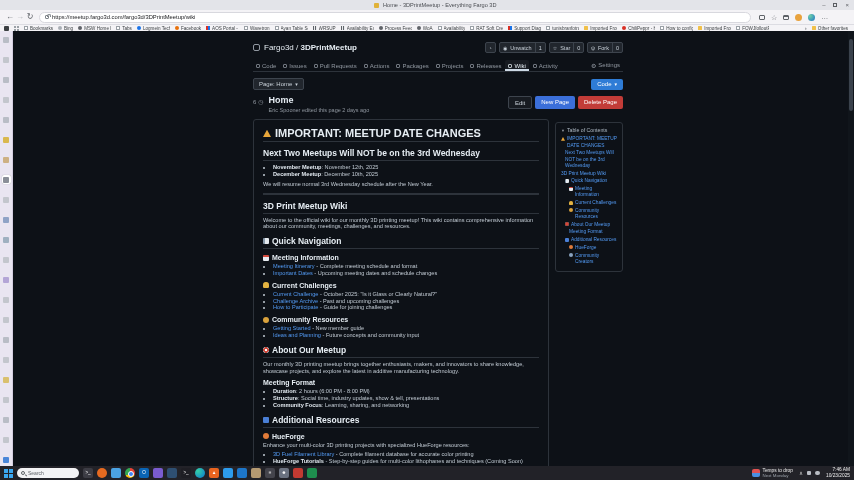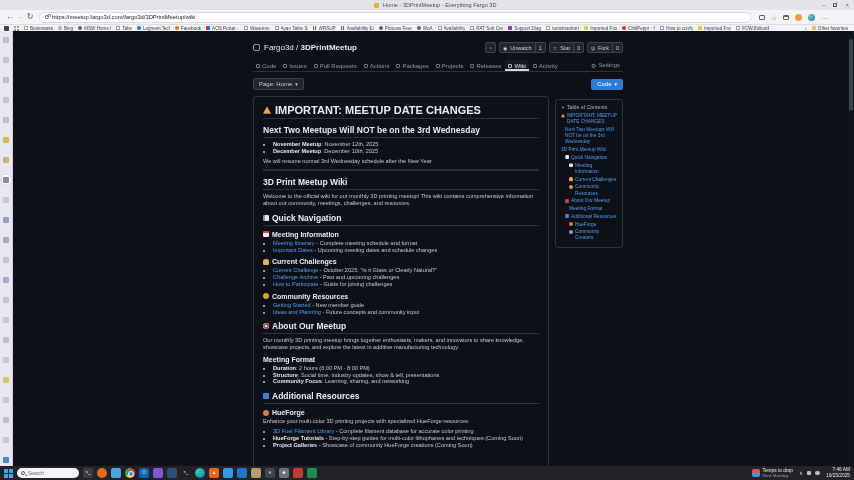--- a/index.html
+++ b/index.html
@@ -415,20 +415,35 @@
       <div class="page-dd">
         <span>Page: Home</span>
         <span class="caret">▾</span>
       </div>
       <div class="code-btn">
         <span>Code</span>
         <span class="caret">▾</span>
       </div>
     </div>
 
+    <div class="wiki-head">
+      <span class="rev">
+        <span>6</span>
+        <span>◷</span>
+      </span>
+      <div>
+        <div class="wtitle">Home</div>
+        <div class="wsub">Eric Spooner edited this page 2 days ago</div>
+      </div>
+      <div class="wiki-btns">
+        <span class="btn btn-edit">Edit</span>
+        <span class="btn btn-new">New Page</span>
+        <span class="btn btn-del">Delete Page</span>
+      </div>
+    </div>
 
     <div class="content-row">
       <div class="md" id="md-body">
           <div class="md-h1">
             <span class="chip ch-warning"></span>
             <span>IMPORTANT: MEETUP DATE CHANGES</span>
           </div>
           <div class="md-h2">
             <span>Next Two Meetups Will NOT be on the 3rd Wednesday</span>
           </div>

